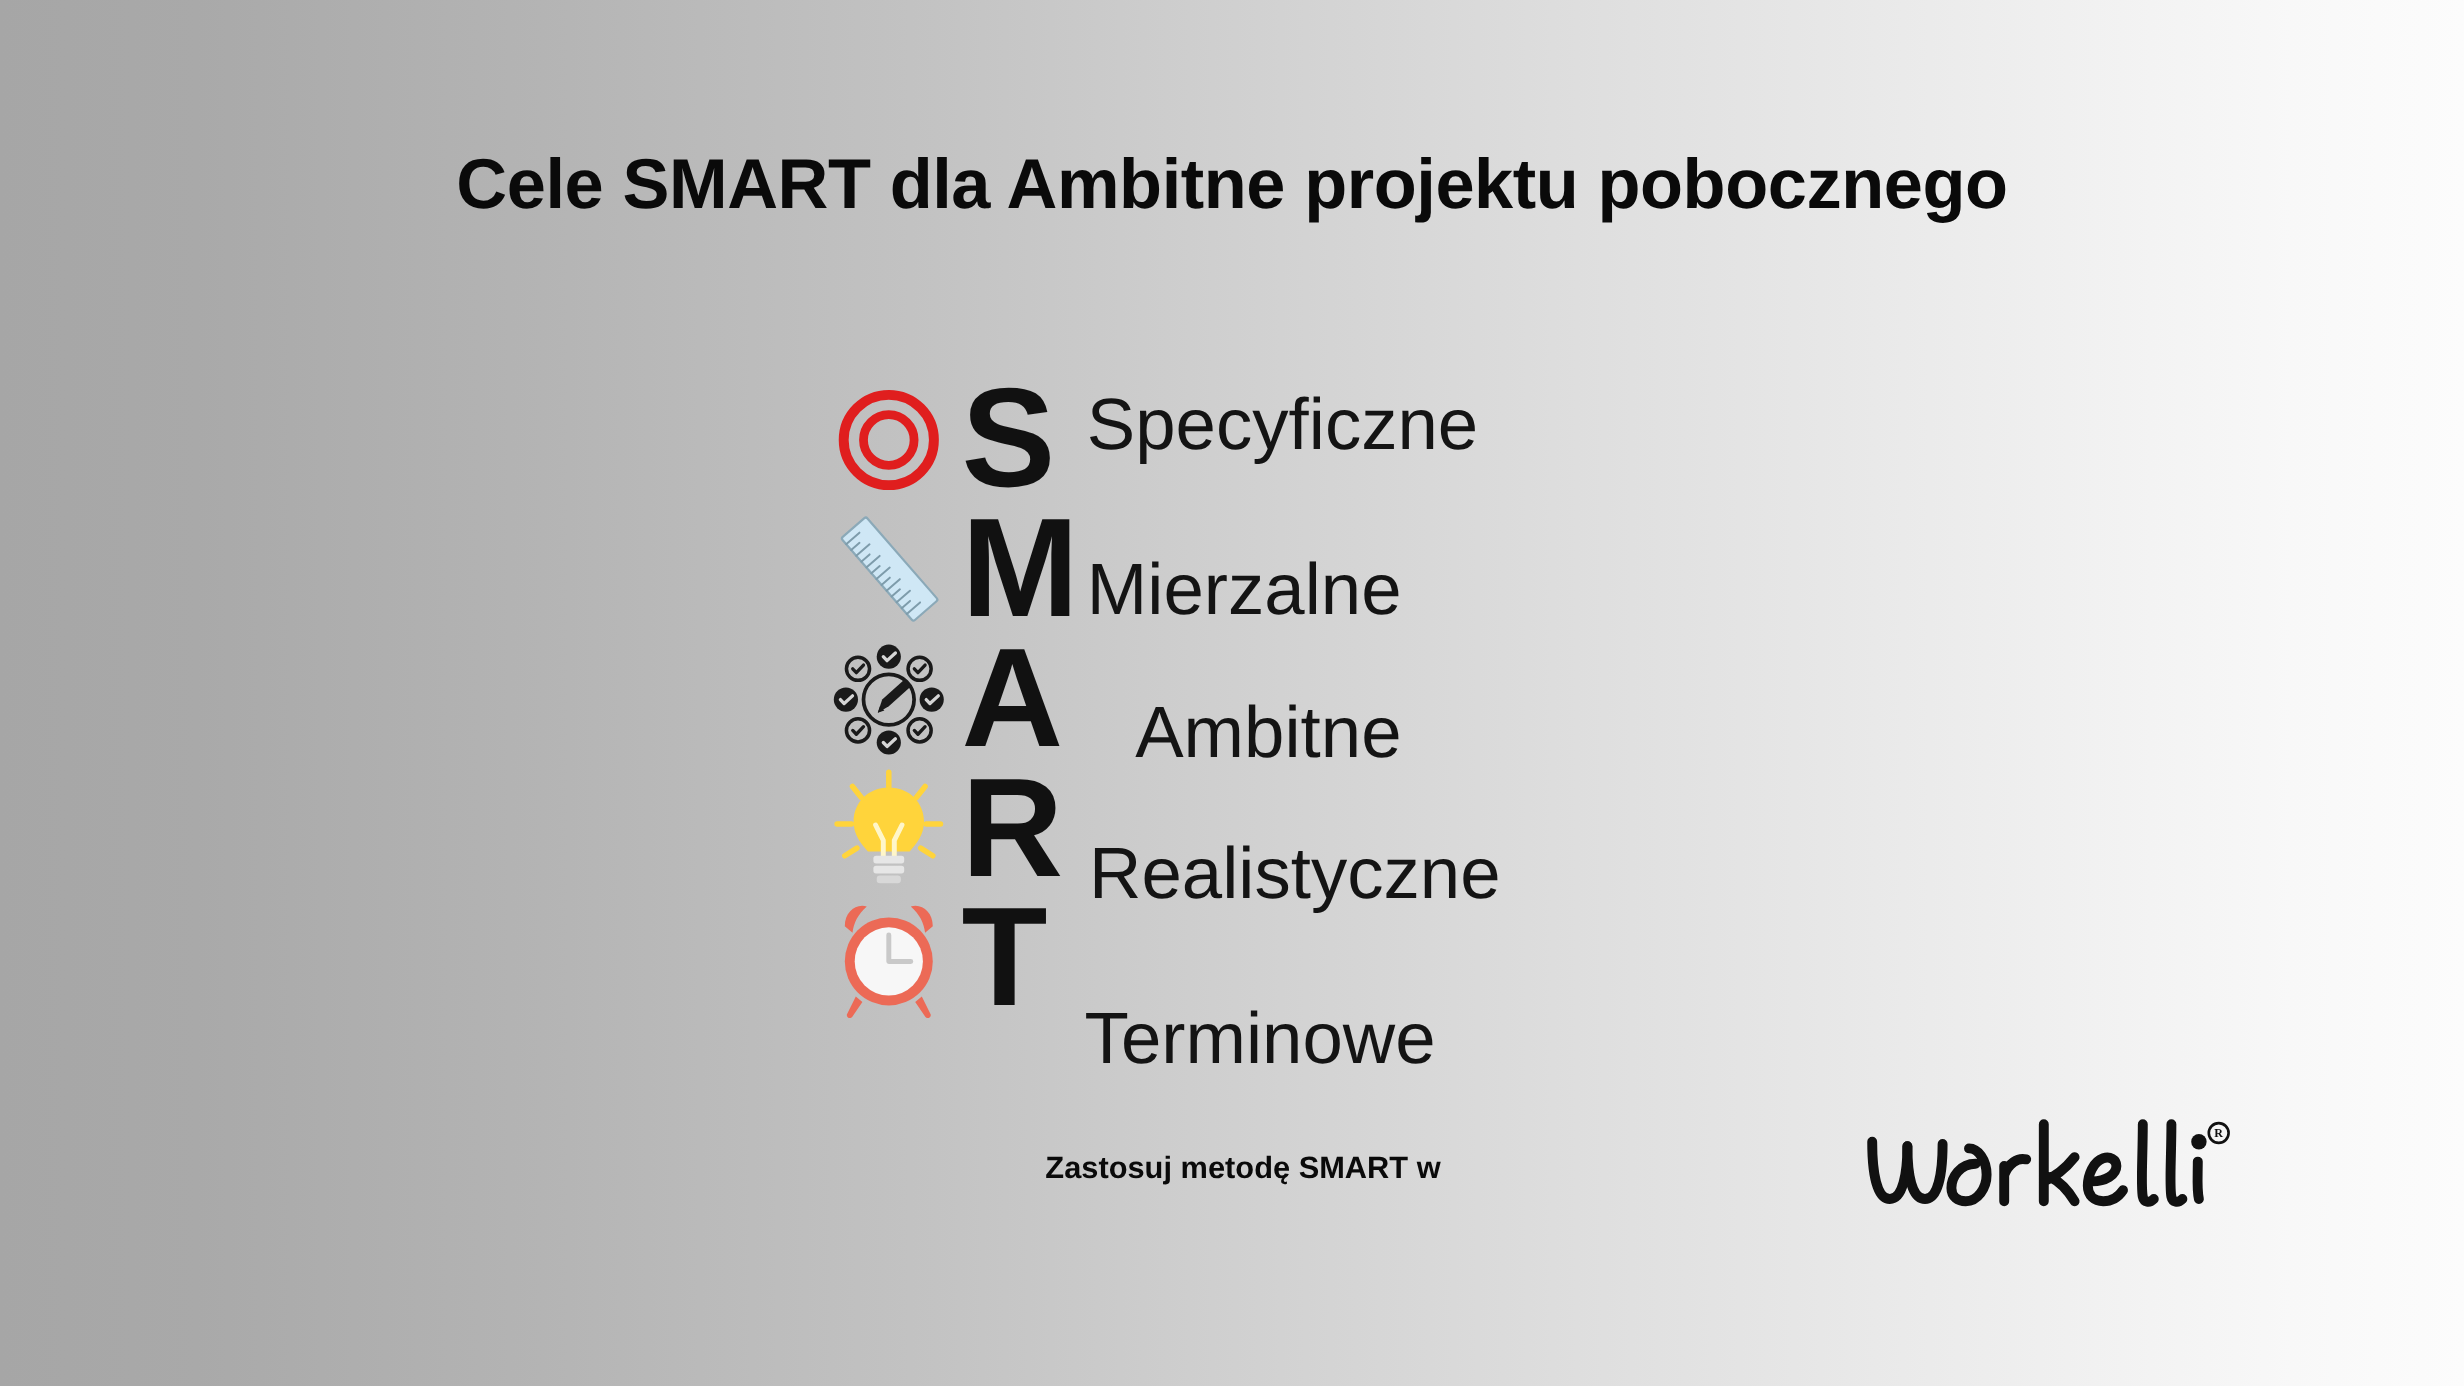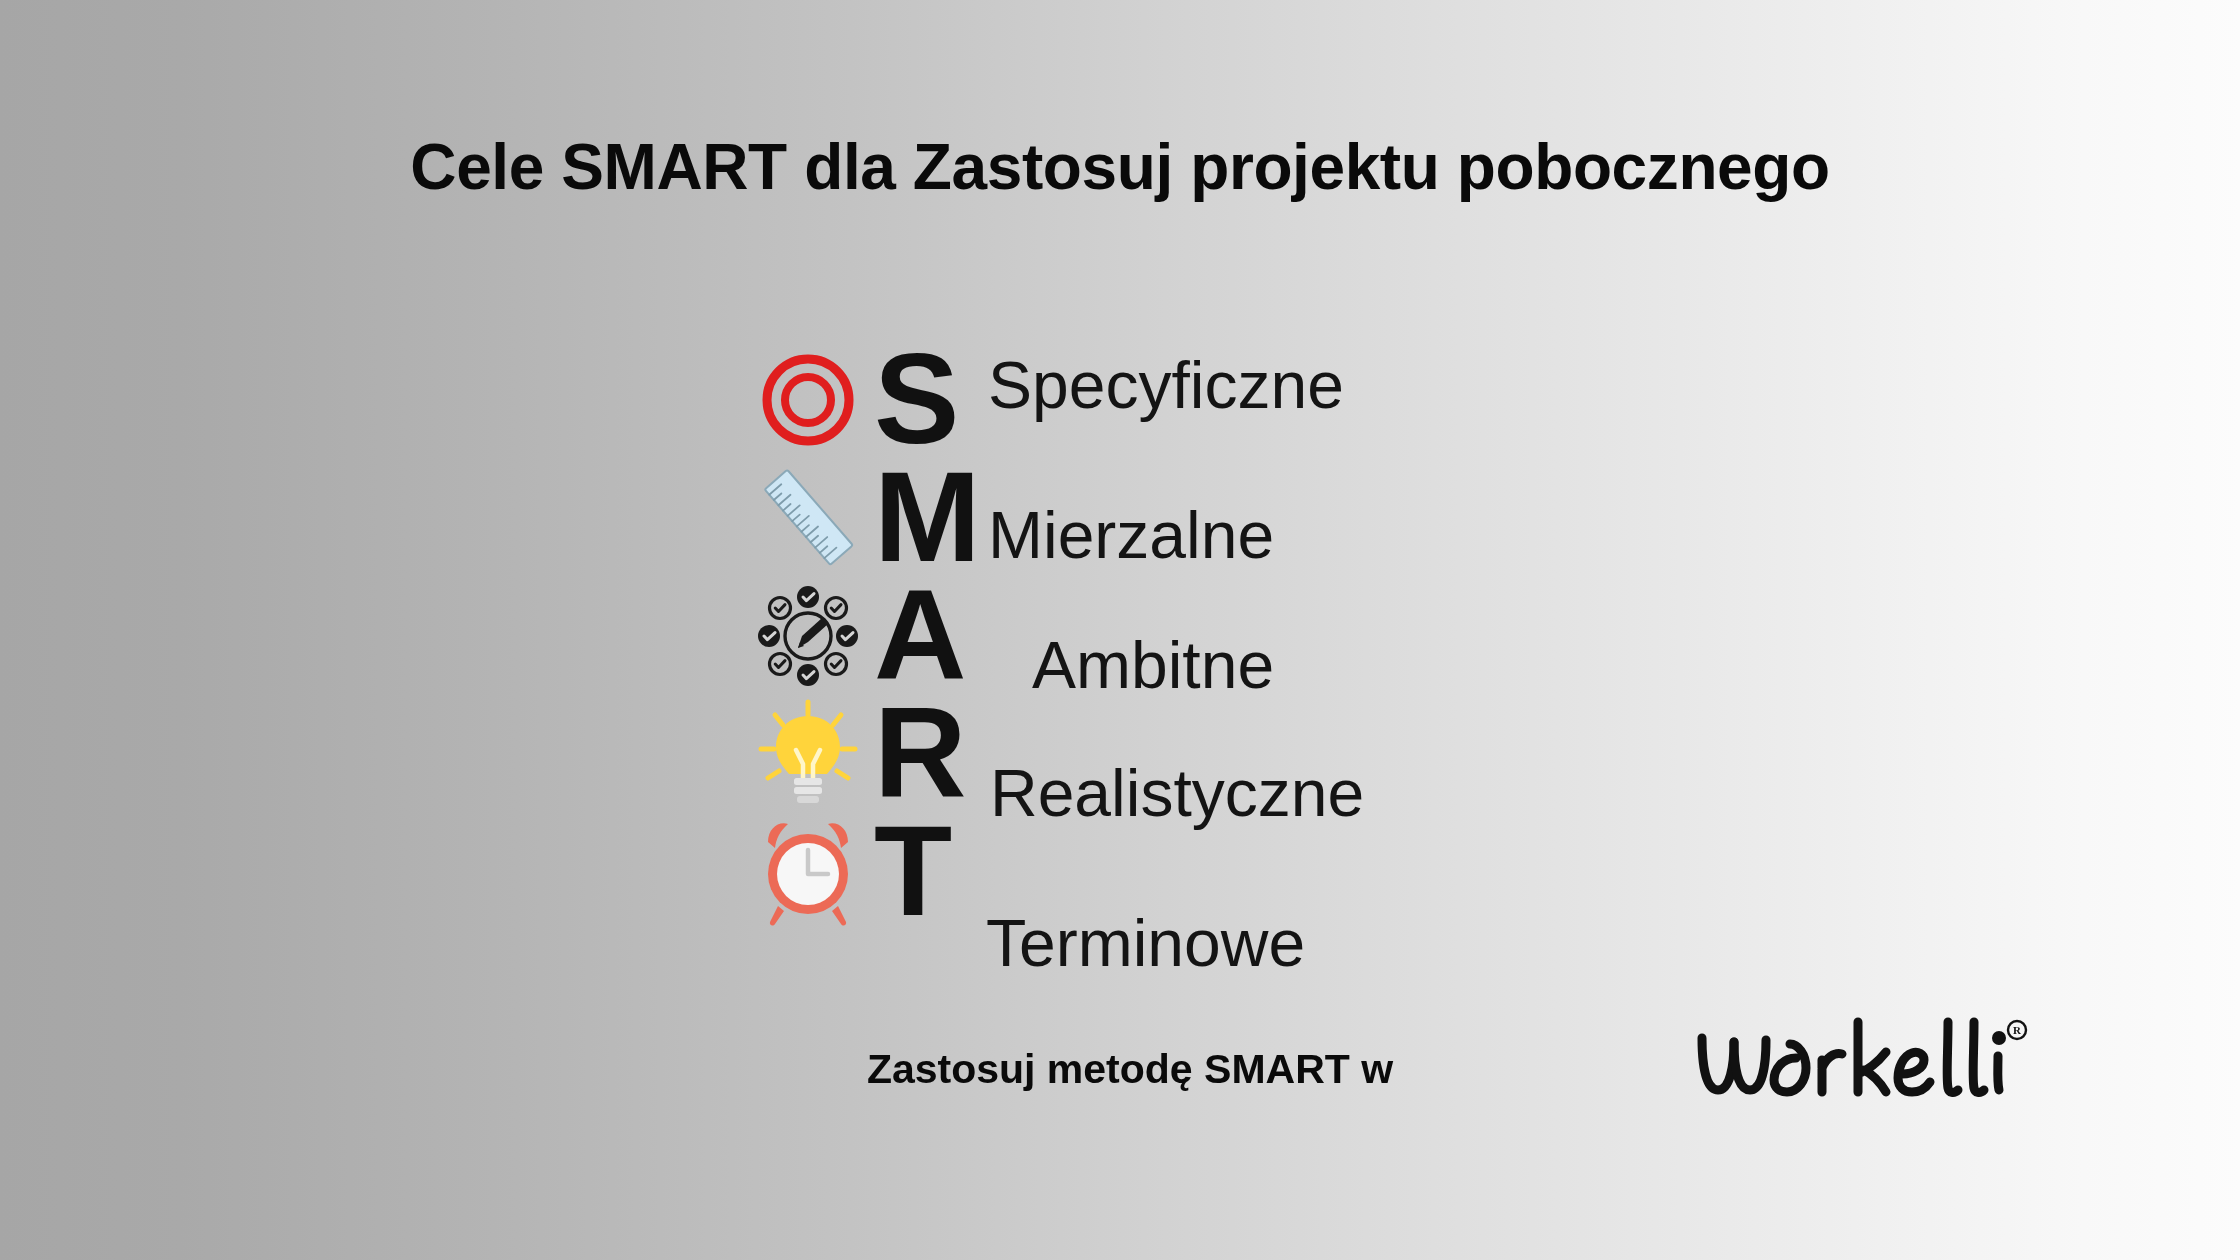--- a/index.html
+++ b/index.html
@@ -103,41 +103,41 @@
   .smart-row.r3 .smart-label { left: 242px; top: 68px; }
   .smart-row.r4 .smart-label { left: 238px; top: 88px; margin-top: 12px; }
 
   
   .footer-cta {
     position: absolute;
     top: 1046px;
     left: 820px;
     width: 620px;
     text-align: center;
-    font-size: 41px;
+    font-size: 28px;
     font-weight: 700;
     color: #0a0a0a;
     white-space: nowrap;
   }
 
   .brand {
     position: absolute;
     top: 1008px;
     left: 1692px;
     width: 340px;
     height: 112px;
   }
   .brand svg { display: block; }
 </style>
 </head>
 <body>
 
 <div class="slide">
 
-  <div class="title">Cele SMART dla Zastosuj projektu pobocznego</div>
+  <div class="title">Cele SMART dla Ambitne projektu pobocznego</div>
 
   <div class="smart-block">
 
     <div class="smart-row r0">
       <div class="icon-slot">
         <svg width="120" height="120" viewBox="0 0 120 120" aria-hidden="true">
           <circle cx="60" cy="60" r="41" fill="none" stroke="#e01e1e" stroke-width="9"></circle>
           <circle cx="60" cy="60" r="23" fill="none" stroke="#e01e1e" stroke-width="8"></circle>
         </svg>
       </div>

